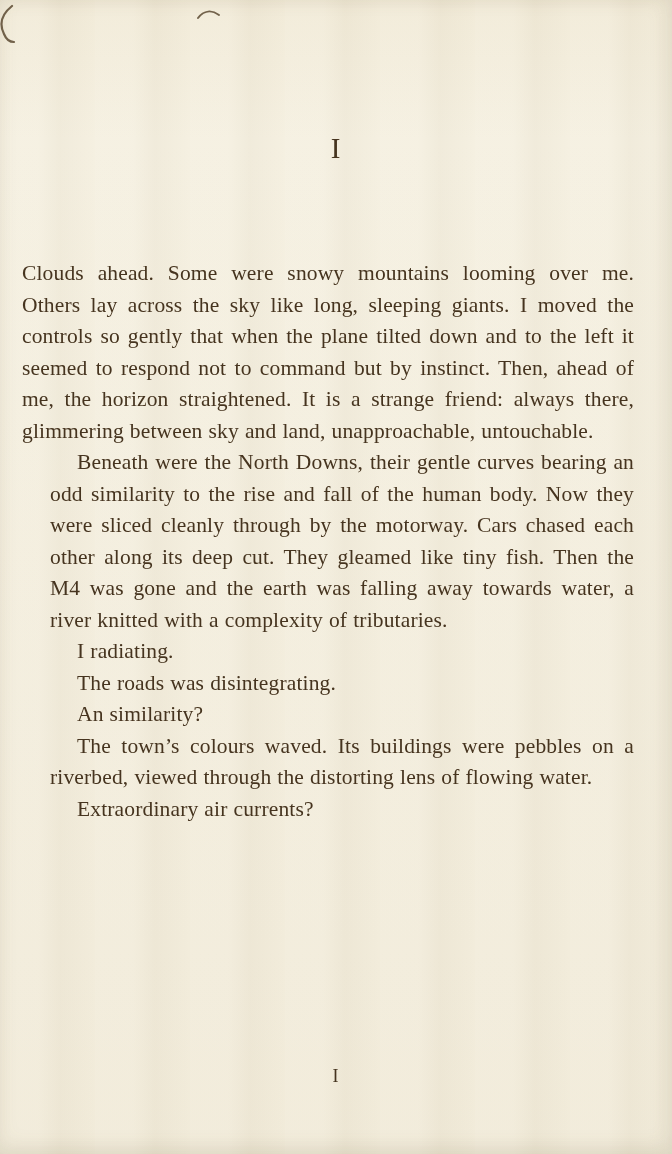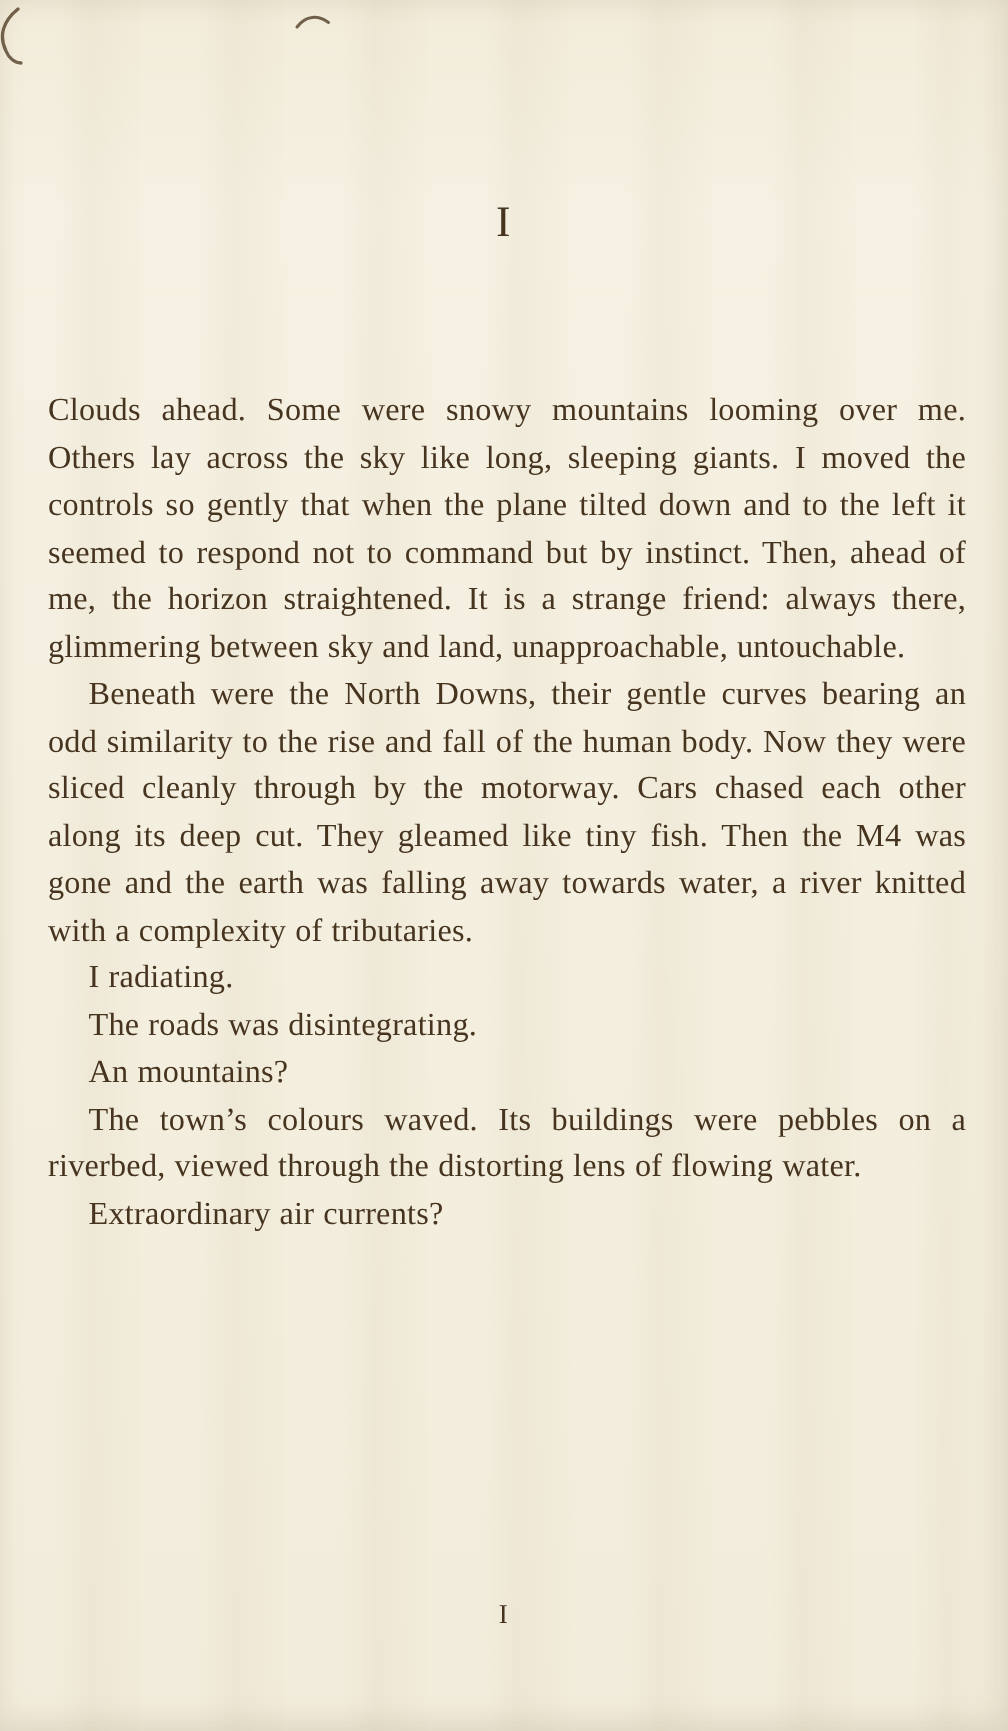--- a/index.html
+++ b/index.html
@@ -29,33 +29,33 @@
     left:30px;
     width:612px;
     text-align:center;
     font-size:29px;
     line-height:32px;
     letter-spacing:1px;
   }
   .body-text{
     position:absolute;
     top:258px;
-    left:32px;
+    left:22px;
     width:612px;
     font-size:21.5px;
     line-height:31.5px;
     text-align:justify;
     letter-spacing:0.15px;
     word-spacing:0.5px;
   }
   .body-text p{
     margin:0;
     padding:0;
   }
-  .body-text p.indent{ text-indent:27px; }
+  .body-text p.indent{ text-indent:27px;margin-left:28px; }
   .body-text p.no-indent{ text-indent:0; }
   .page-number{
     position:absolute;
     top:1066px;
     left:30px;
     width:612px;
     text-align:center;
     font-size:18px;
     letter-spacing:1px;
   }
@@ -80,20 +80,20 @@
     <path d="M2 12 C8 4, 16 4, 23 9" fill="none" stroke="#5c4a32" stroke-width="2" stroke-linecap="round"></path>
   </svg>
 
   <div class="chapter-heading">I</div>
 
   <div class="body-text">
       <p class="no-indent">Clouds ahead. Some were snowy mountains looming over me. Others lay across the sky like long, sleeping giants. I moved the controls so gently that when the plane tilted down and to the left it seemed to respond not to command but by instinct. Then, ahead of me, the horizon straightened. It is a strange friend: always there, glimmering between sky and land, unapproachable, untouchable.</p>
       <p class="indent">Beneath were the North Downs, their gentle curves bearing an odd similarity to the rise and fall of the human body. Now they were sliced cleanly through by the motorway. Cars chased each other along its deep cut. They gleamed like tiny fish. Then the M4 was gone and the earth was falling away towards water, a river knitted with a complexity of tributaries.</p>
       <p class="indent">I radiating.</p>
       <p class="indent">The roads was disintegrating.</p>
-      <p class="indent">An mountains?</p>
+      <p class="indent">An similarity?</p>
       <p class="indent">The town’s colours waved. Its buildings were pebbles on a riverbed, viewed through the distorting lens of flowing water.</p>
       <p class="indent">Extraordinary air currents?</p>
     </div>
 
   <div class="page-number">I</div>
 
 </div>
 
 </body></html>

